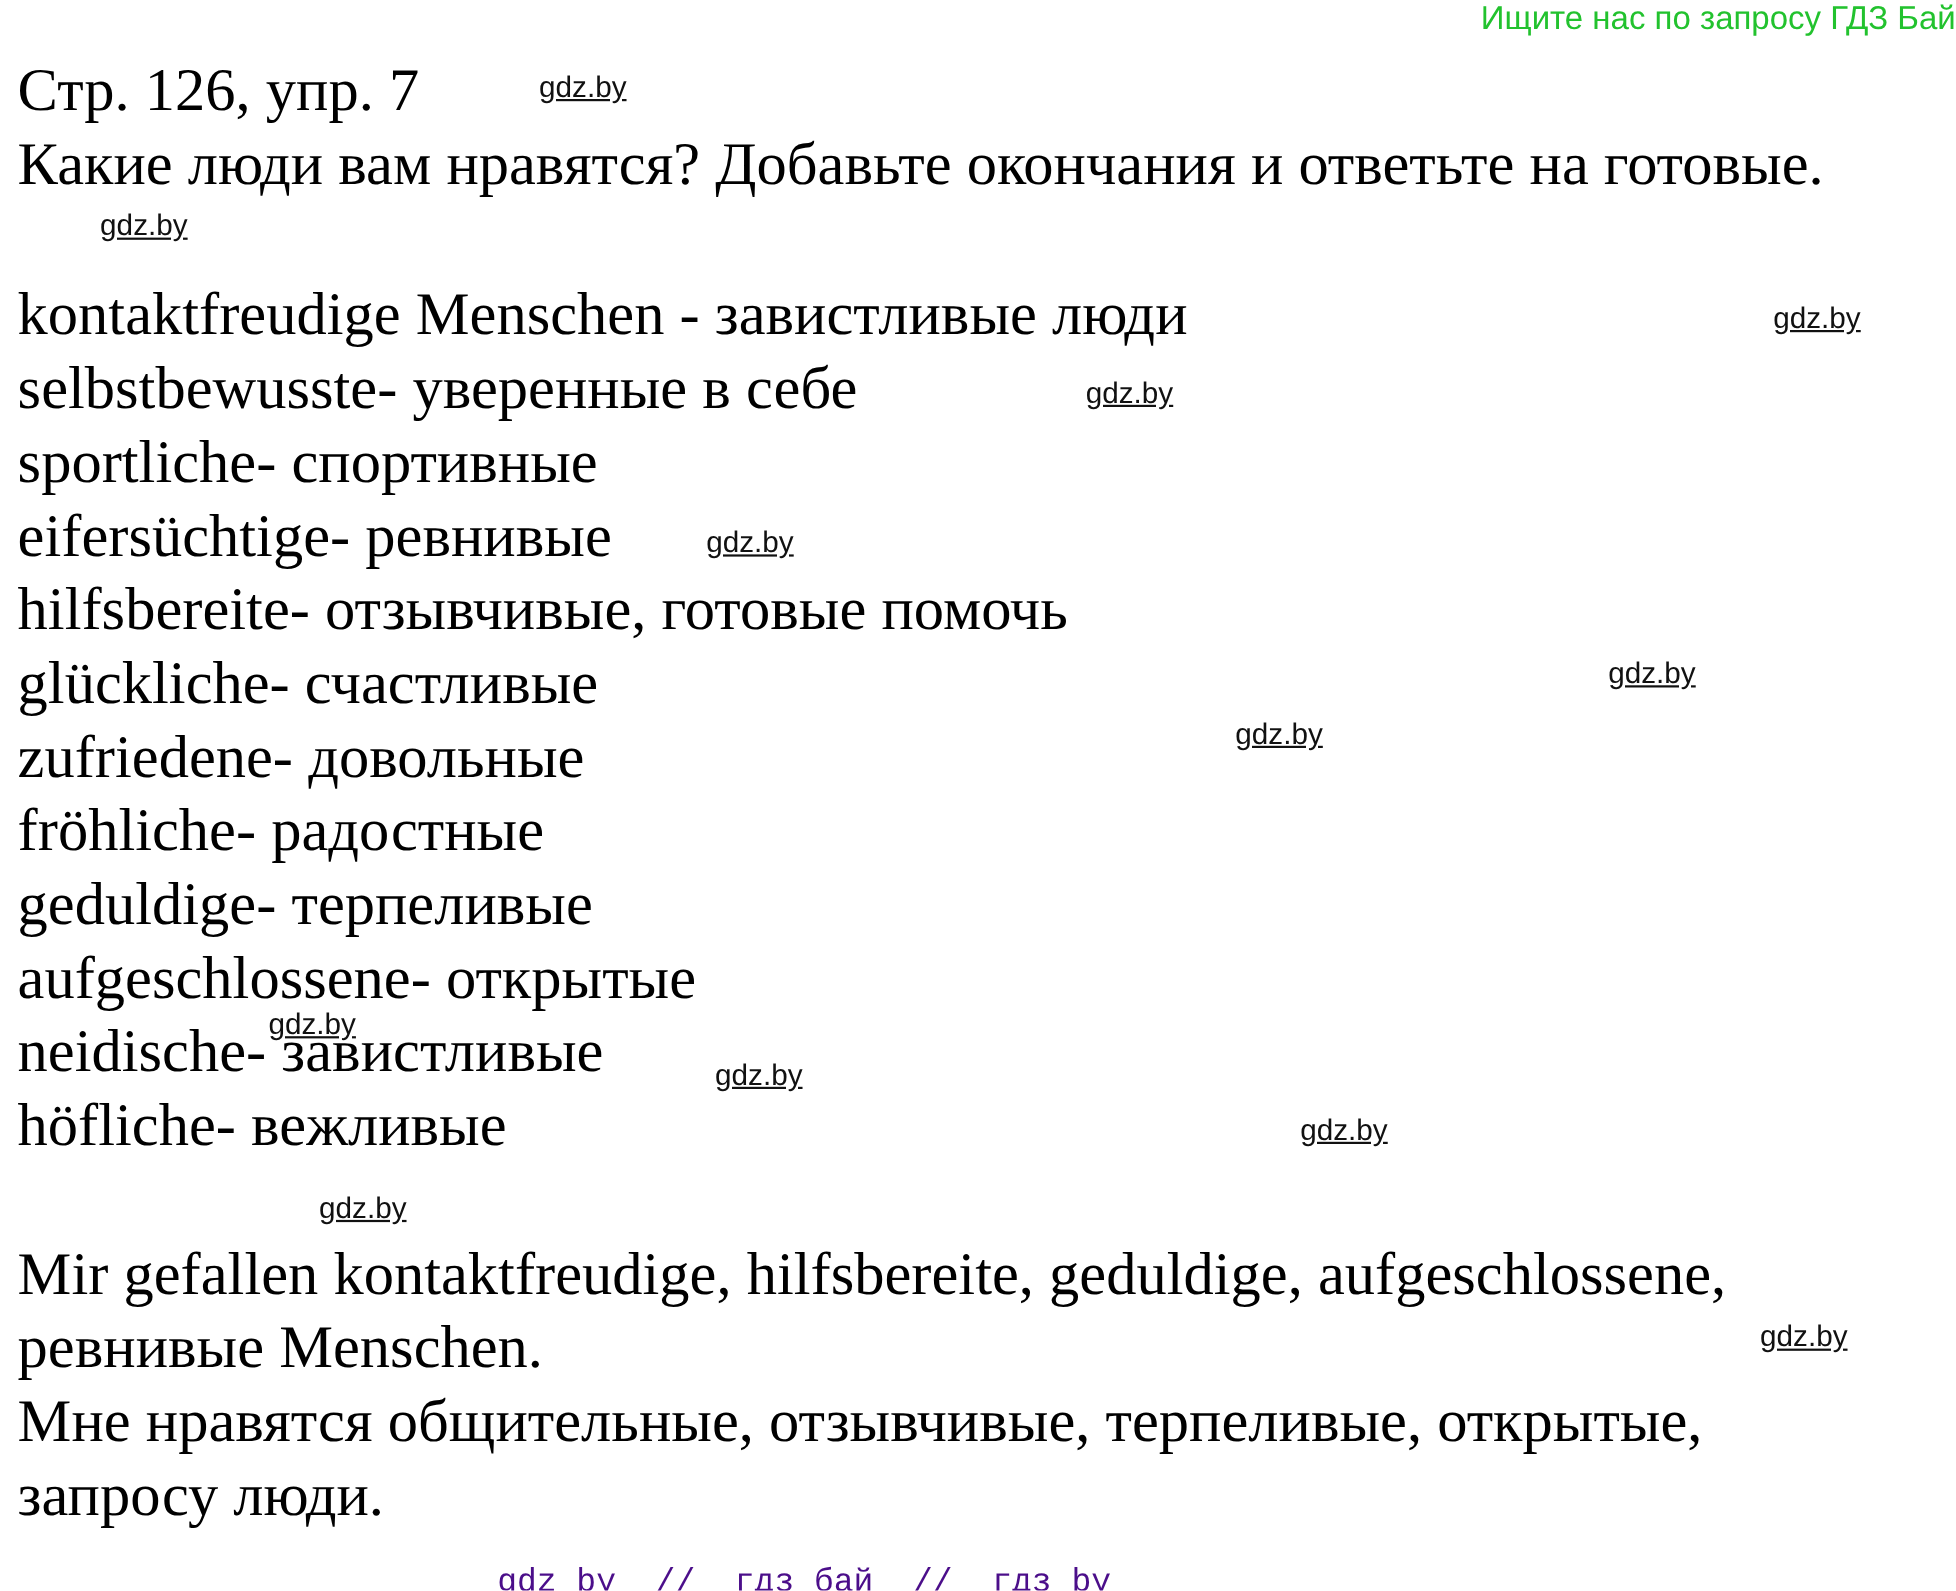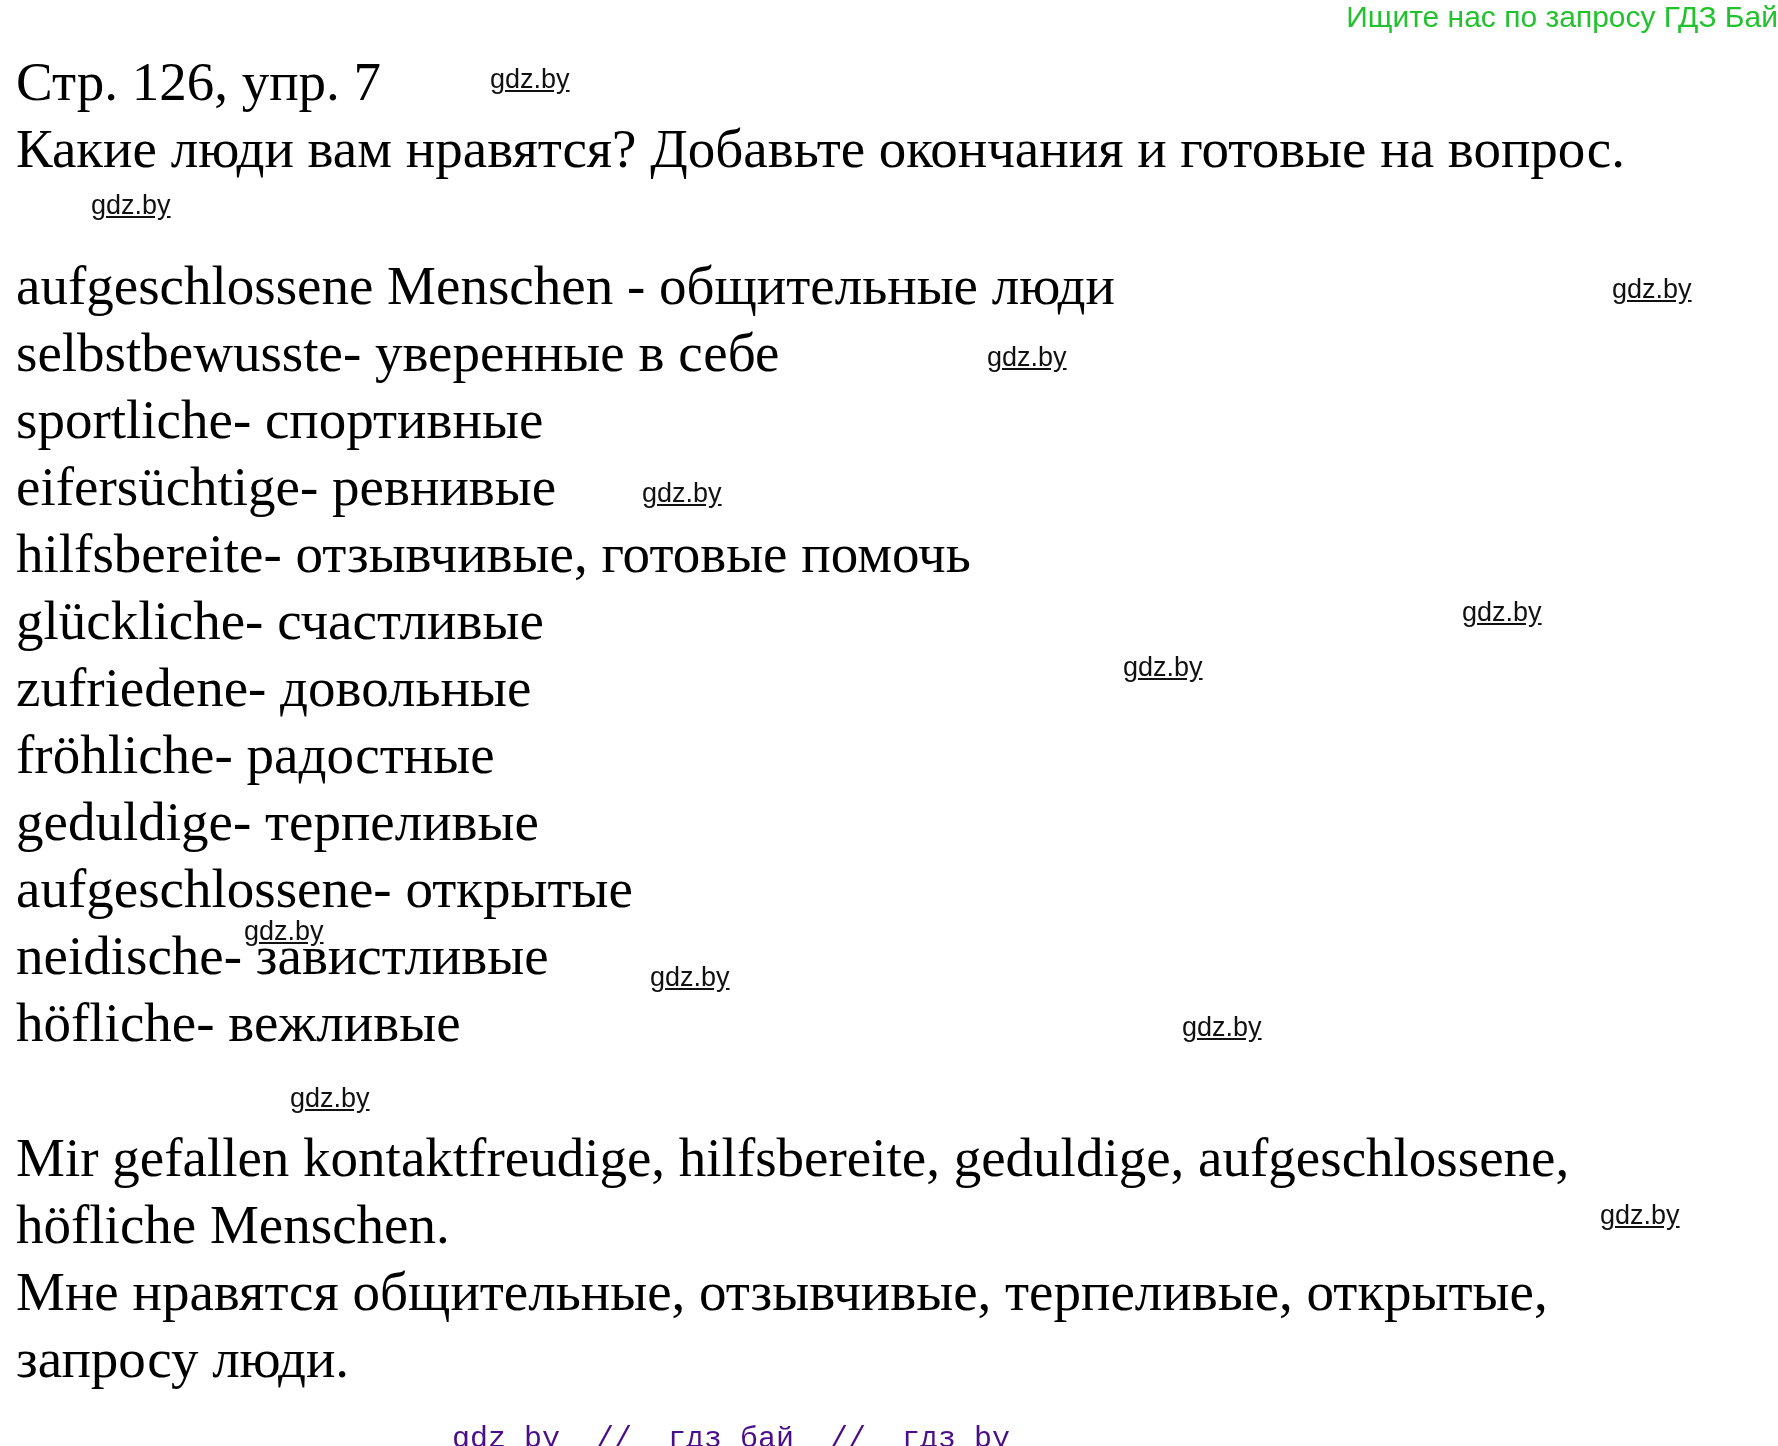--- a/index.html
+++ b/index.html
@@ -25,40 +25,40 @@
     color: #4b0e8a; white-space: pre; margin-top: 14px;
   }
 </style>
 </head>
 <body>
 
 <div class="top-banner">Ищите нас по запросу ГДЗ Бай</div>
 
 <div class="main-text">
   <div class="line" style="top:48px;">Стр. 126, упр. 7</div>
-  <div class="line" style="top:115px;">Какие люди вам нравятся? Добавьте окончания и готовые на вопрос.</div>
+  <div class="line" style="top:115px;">Какие люди вам нравятся? Добавьте окончания и ответьте на готовые.</div>
 
   <div>
-    <div class="line" style="top:252px;">aufgeschlossene Menschen - общительные люди</div>
+    <div class="line" style="top:252px;">kontaktfreudige Menschen - завистливые люди</div>
     <div class="line" style="top:319px;">selbstbewusste- уверенные в себе</div>
     <div class="line" style="top:386px;">sportliche- спортивные</div>
     <div class="line" style="top:453px;">eifersüchtige- ревнивые</div>
     <div class="line" style="top:520px;">hilfsbereite- отзывчивые, готовые помочь</div>
     <div class="line" style="top:587px;">glückliche- счастливые</div>
     <div class="line" style="top:654px;">zufriedene- довольные</div>
     <div class="line" style="top:721px;">fröhliche- радостные</div>
     <div class="line" style="top:788px;">geduldige- терпеливые</div>
     <div class="line" style="top:855px;">aufgeschlossene- открытые</div>
     <div class="line" style="top:922px;">neidische- завистливые</div>
     <div class="line" style="top:989px;">höfliche- вежливые</div>
   </div>
 
   <div>
     <div class="line" style="top:1124px;">Mir gefallen kontaktfreudige, hilfsbereite, geduldige, aufgeschlossene,</div>
-    <div class="line" style="top:1191px;">höfliche Menschen.</div>
+    <div class="line" style="top:1191px;">ревнивые Menschen.</div>
   </div>
   <div>
     <div class="line" style="top:1258px;">Мне нравятся общительные, отзывчивые, терпеливые, открытые,</div>
     <div class="line" style="top:1325px;">запросу люди.</div>
   </div>
 </div>
 
 <div>
   <div class="wm" style="left:490px; top:64px;">gdz.by</div>
   <div class="wm" style="left:91px; top:190px;">gdz.by</div>

